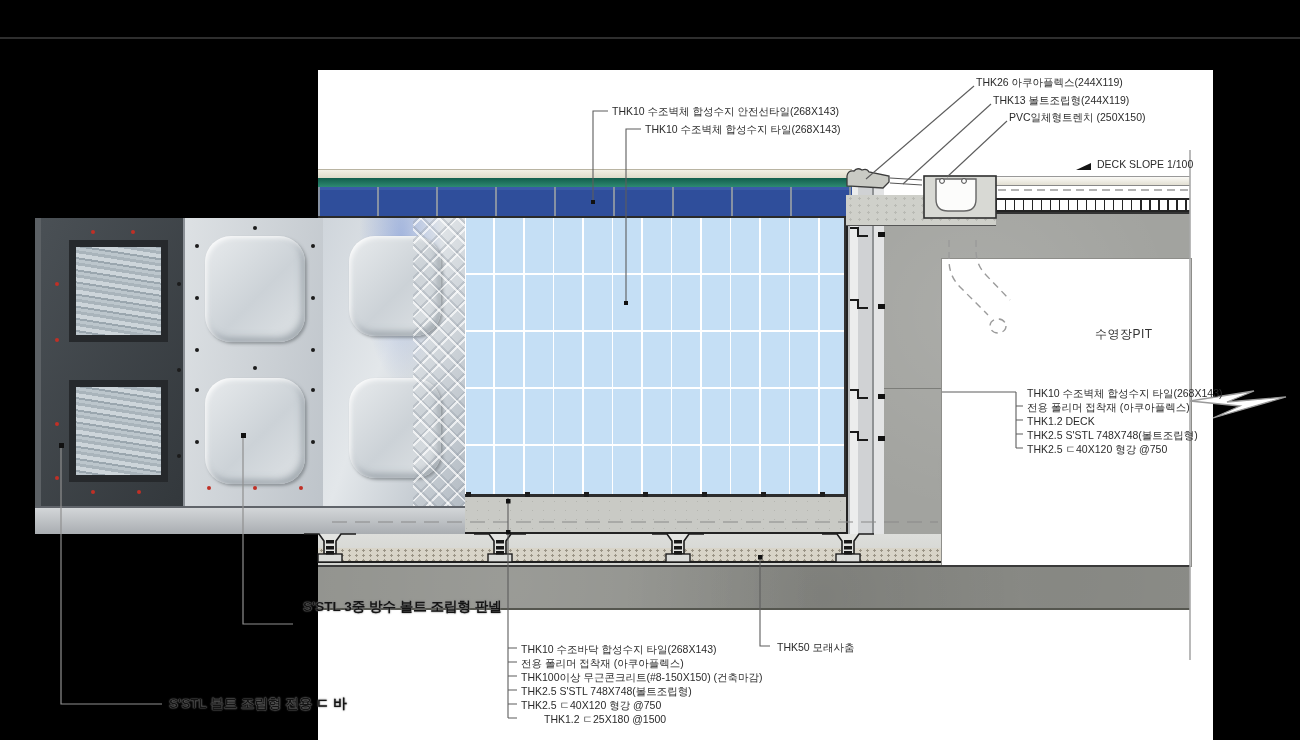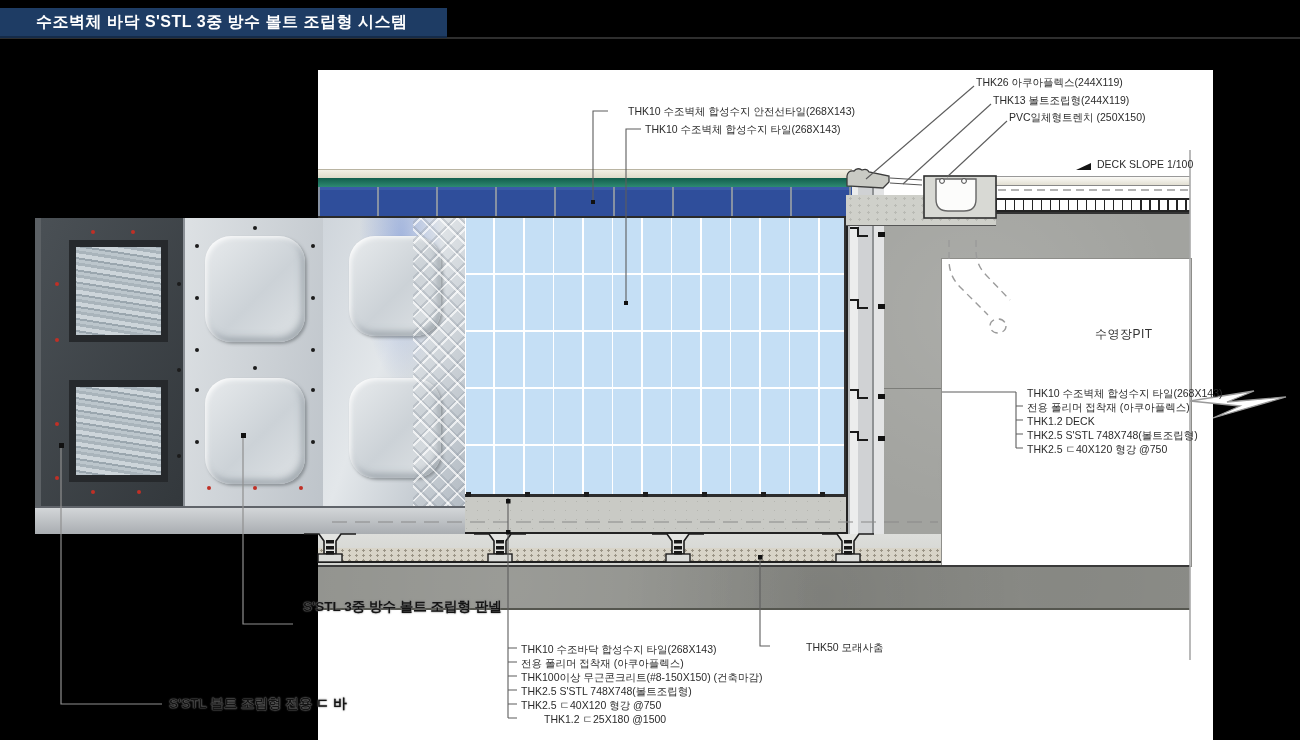--- a/index.html
+++ b/index.html
@@ -99,23 +99,20 @@
   .wedge{left:1076px;top:163px;width:0;height:0;border-bottom:7px solid #151515;border-left:15px solid transparent;z-index:45;}
 
   svg.overlay{position:absolute;left:0;top:0;z-index:40;pointer-events:none;}
 </style>
 </head>
 <body>
 
 <div class="stage">
 
   <div class="abs titleline"></div>
-  <div class="abs titlebar">
-    <span>수조벽체 바닥 S'STL 3중 방수  볼트 조립형 시스템</span>
-  </div>
 
   <div class="abs sheet"></div>
 
   <div class="abs band-cream"></div>
   <div class="abs band-green"></div>
   <div class="abs band-tile"></div>
 
   <div class="abs pool"></div>
 
   <div class="abs panelstrip"></div>
@@ -241,21 +238,21 @@
       <rect x="506" y="499" width="4.5" height="4.5"></rect>
         <rect x="506" y="530" width="4.5" height="4.5"></rect>
       <rect x="758" y="555" width="4.5" height="4.5"></rect>
       <rect x="241" y="433" width="5" height="5"></rect>
         <rect x="59" y="443" width="5" height="5"></rect>
     </g>
   </svg>
 
   <div class="abs wedge"></div>
 
-  <div class="ann" style="left:612px;top:106px;margin-left:16px;">THK10 수조벽체 합성수지 안전선타일(268X143)</div>
+  <div class="ann" style="left:612px;top:106px;">THK10 수조벽체 합성수지 안전선타일(268X143)</div>
   <div class="ann" style="left:645px;top:124px;">THK10 수조벽체 합성수지 타일(268X143)</div>
 
   <div class="ann" style="left:976px;top:77px;">THK26 아쿠아플렉스(244X119)</div>
   <div class="ann" style="left:993px;top:95px;">THK13 볼트조립형(244X119)</div>
   <div class="ann" style="left:1009px;top:112px;">PVC일체형트렌치 (250X150)</div>
 
   <div class="ann" style="left:1097px;top:159px;text-align:center;">DECK SLOPE 1/100</div>
   <div class="ann pitname" style="left:1095px;top:328px;">수영장PIT</div>
 
   <div class="ann" style="left:1027px;top:388px;">THK10 수조벽체 합성수지 타일(268X143)</div>
@@ -264,18 +261,18 @@
   <div class="ann" style="left:1027px;top:430px;">THK2.5 S'STL 748X748(볼트조립형)</div>
   <div class="ann" style="left:1027px;top:444px;">THK2.5 ㄷ40X120 형강 @750</div>
 
   <div class="ann" style="left:521px;top:644px;">THK10 수조바닥 합성수지 타일(268X143)</div>
   <div class="ann" style="left:521px;top:658px;">전용 폴리머 접착재 (아쿠아플렉스)</div>
   <div class="ann" style="left:521px;top:672px;">THK100이상 무근콘크리트(#8-150X150) (건축마감)</div>
   <div class="ann" style="left:521px;top:686px;">THK2.5 S'STL 748X748(볼트조립형)</div>
   <div class="ann" style="left:521px;top:700px;">THK2.5 ㄷ40X120 형강 @750</div>
   <div class="ann" style="left:544px;top:714px;">THK1.2 ㄷ25X180 @1500</div>
 
-  <div class="ann" style="left:806px;top:642px;">THK50 모래사춤</div>
+  <div class="ann" style="left:777px;top:642px;">THK50 모래사춤</div>
 
   <div class="ann-big" style="left:303px;top:600px;">S'STL 3중 방수  볼트 조립형 판넬</div>
   <div class="ann-big" style="left:169px;top:697px;">S'STL 볼트 조립형 전용 ㄷ 바</div>
 
 </div>
 
 </body></html>

